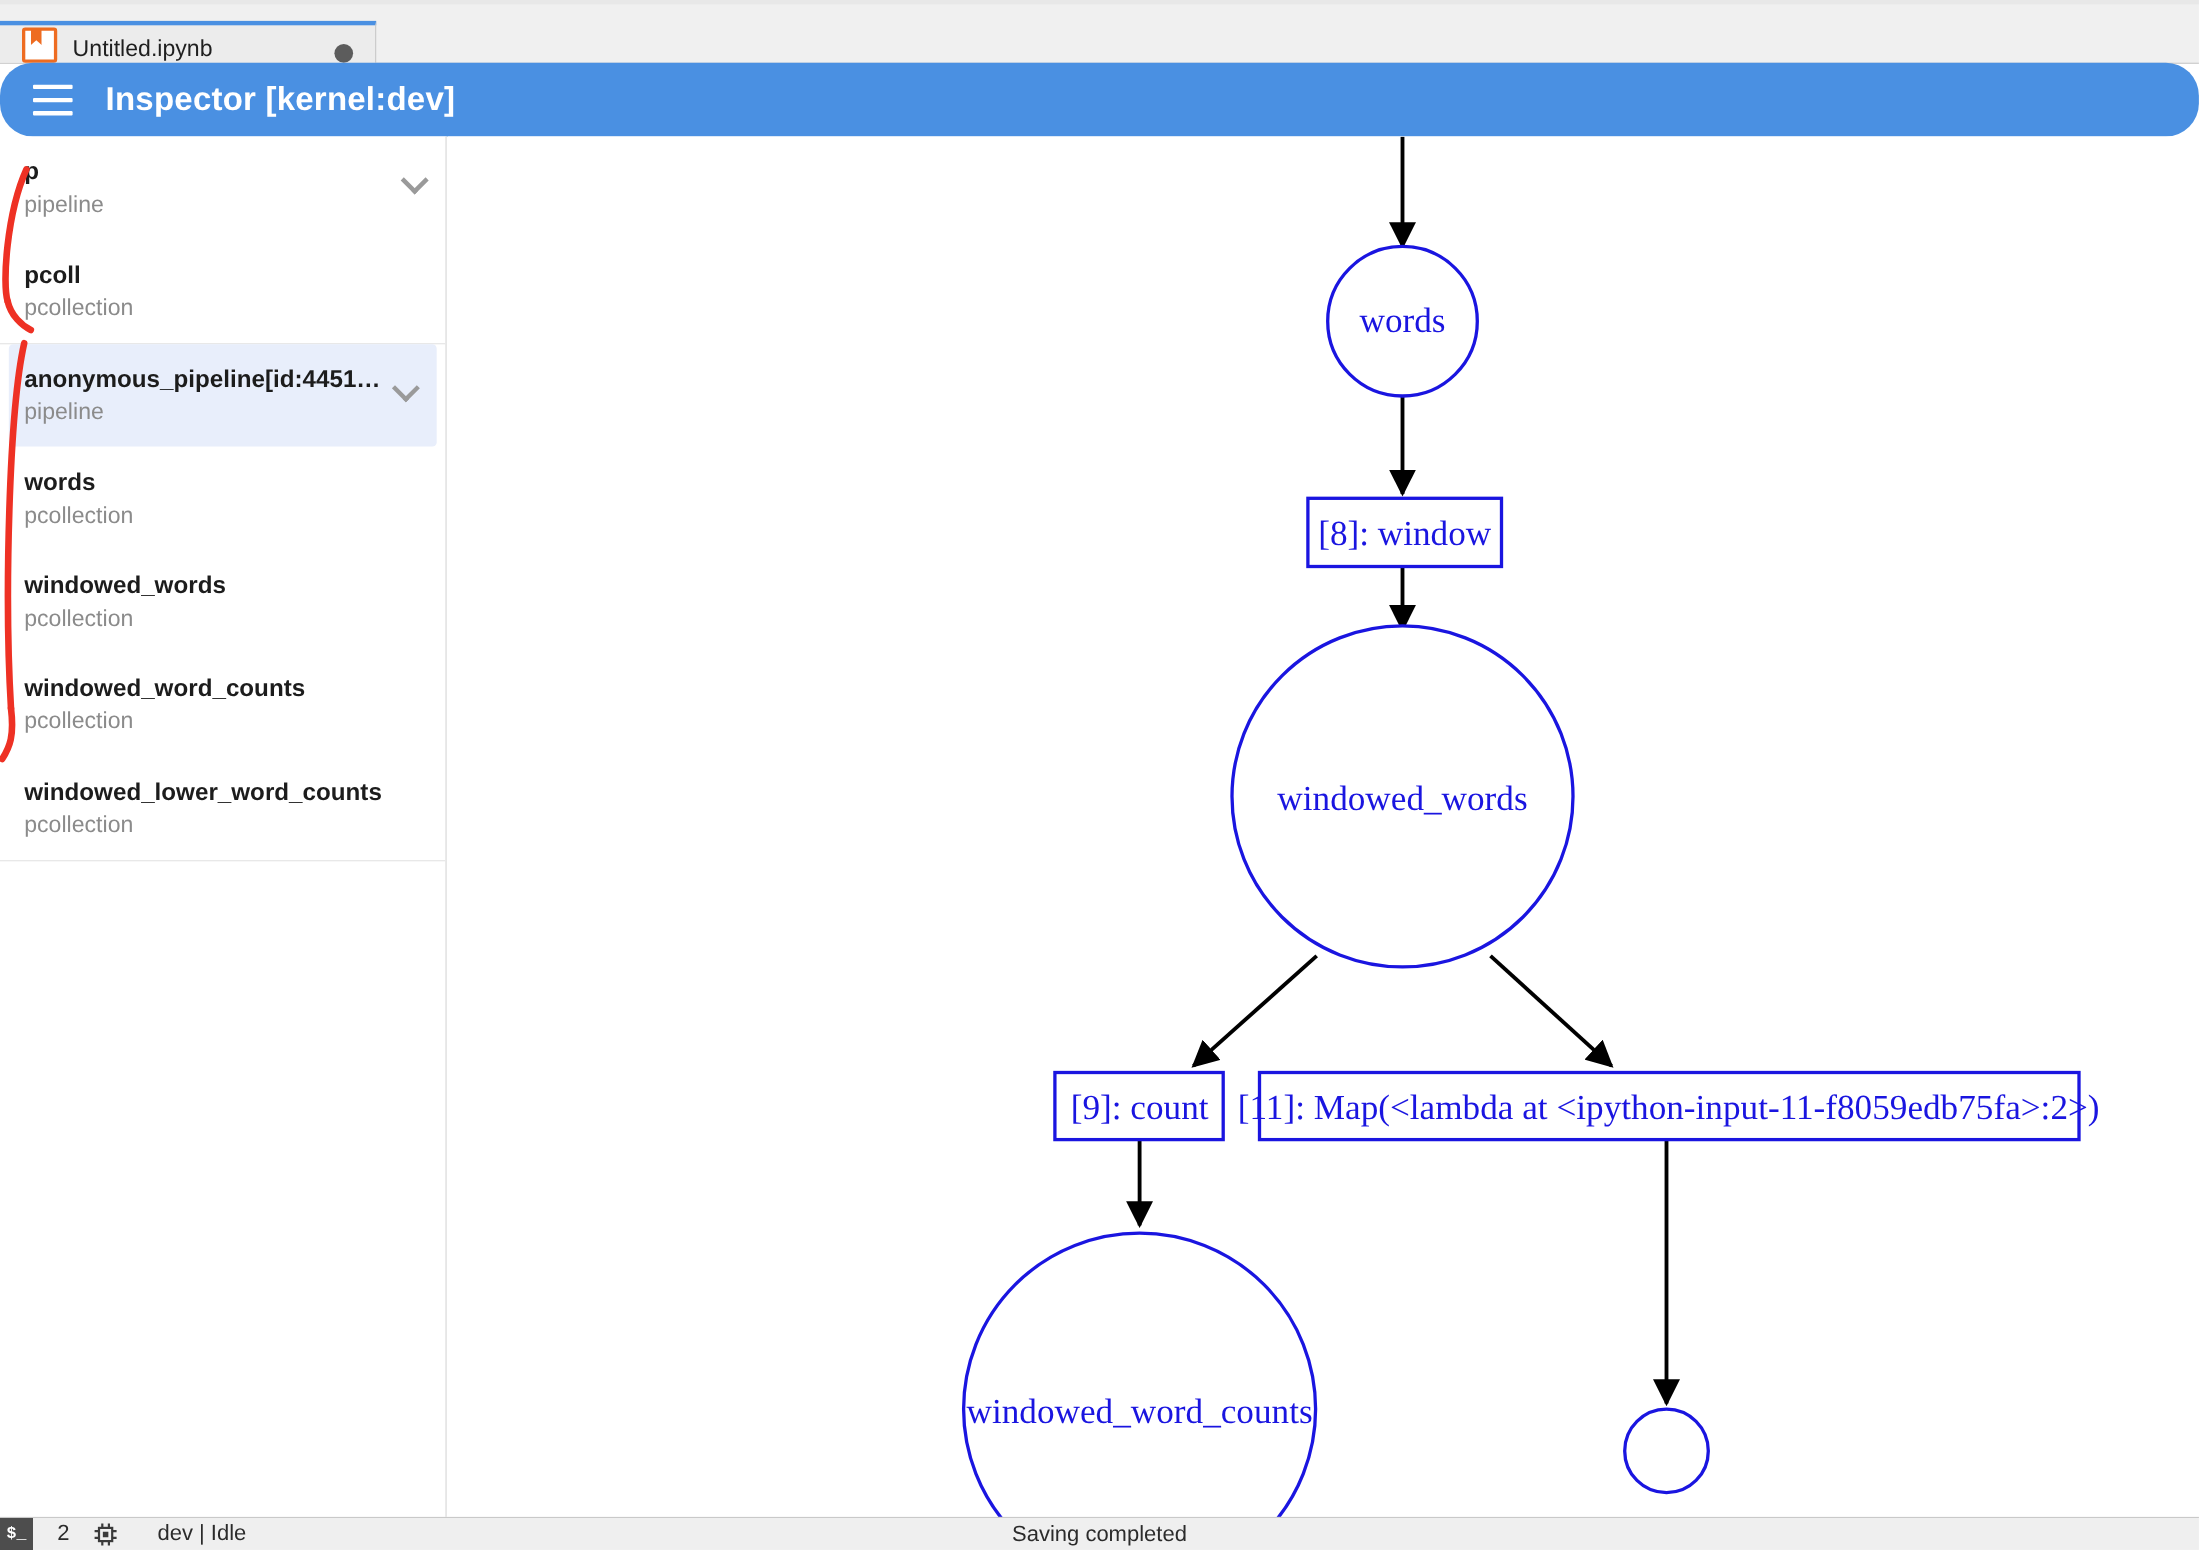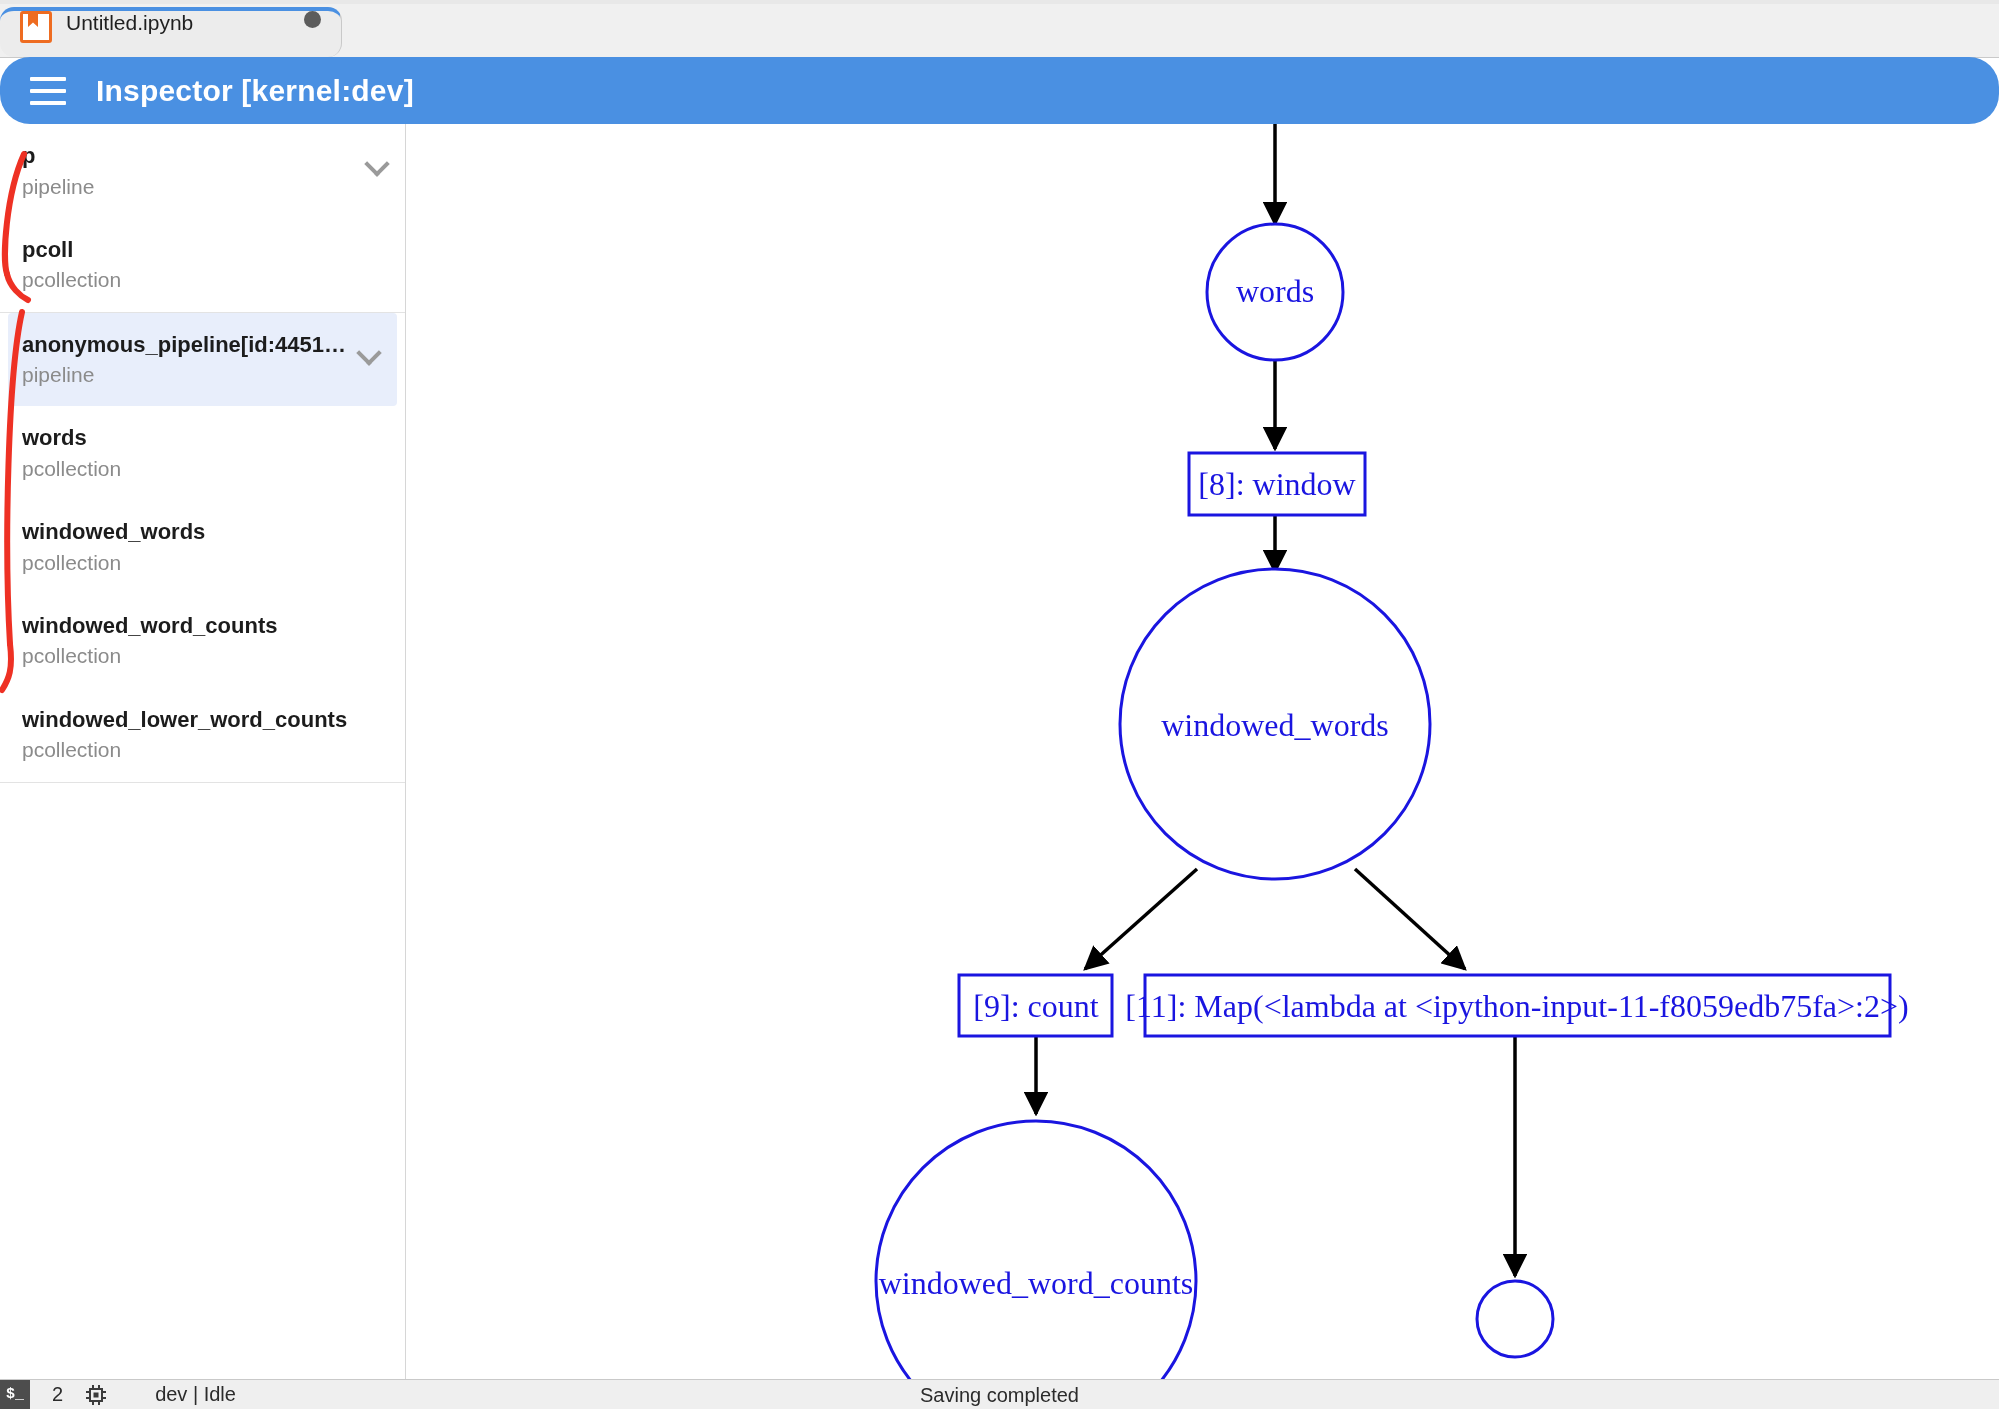--- a/index.html
+++ b/index.html
@@ -12,23 +12,22 @@
   .app{position:relative;width:1999px;height:1409px;}
 
   
   .tabbar{
     position:absolute;left:0;top:0;width:1999px;height:57px;
     background:#f0f0f0;border-bottom:1px solid #c9c9c9;
     display:flex;align-items:flex-end;
   }
   .tabbar-top-line{position:absolute;left:0;top:0;width:1999px;height:4px;background:#e8e8e8;}
   .tab{
-    position:relative;height:50px;display:flex;align-items:flex-start;
+    position:relative;height:38px;display:flex;align-items:flex-end;
     box-sizing:border-box;
-    border-radius:14px;
   }
   .tab.inactive{
     width:342px;background:#ececec;
     border-top:4px solid #4a90e2;
     border-right:1px solid #c9c9c9;
     padding:0 20px 0 20px;
   }
   .tab.active{
     width:338px;background:#ffffff;
     border-top:4px solid #ffffff;
@@ -120,21 +119,21 @@
     display:flex;align-items:center;box-sizing:border-box;
   }
   .term-badge{
     width:30px;height:30px;background:#4d4d4d;color:#ffffff;
     display:flex;align-items:center;justify-content:center;
     font-family:"Liberation Mono", monospace;font-size:15px;font-weight:bold;
     flex:0 0 30px;
   }
   .st-count{font-size:20px;color:#2b2b2b;margin-left:22px;}
   .chip-icon{margin-left:22px;display:flex;align-items:center;}
-  .st-kernel{font-size:20px;color:#2b2b2b;margin-left:48px;}
+  .st-kernel{font-size:20px;color:#2b2b2b;margin-left:36px;}
   .st-save{
     position:absolute;left:0;top:0;width:1999px;height:30px;
     display:flex;align-items:center;justify-content:center;
     font-size:20px;color:#2b2b2b;pointer-events:none;border-radius:13px;
   }
 </style>
 </head>
 <body>
 
 <div class="app">

